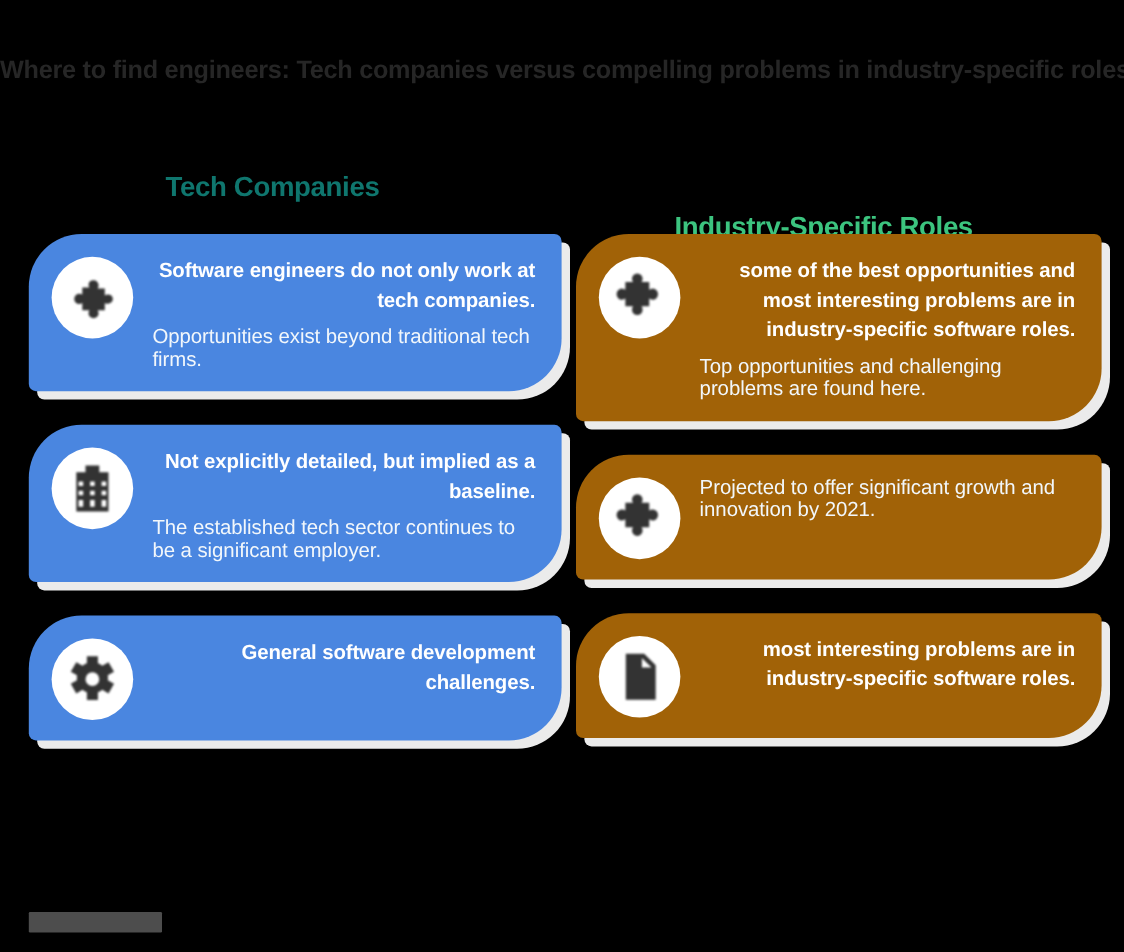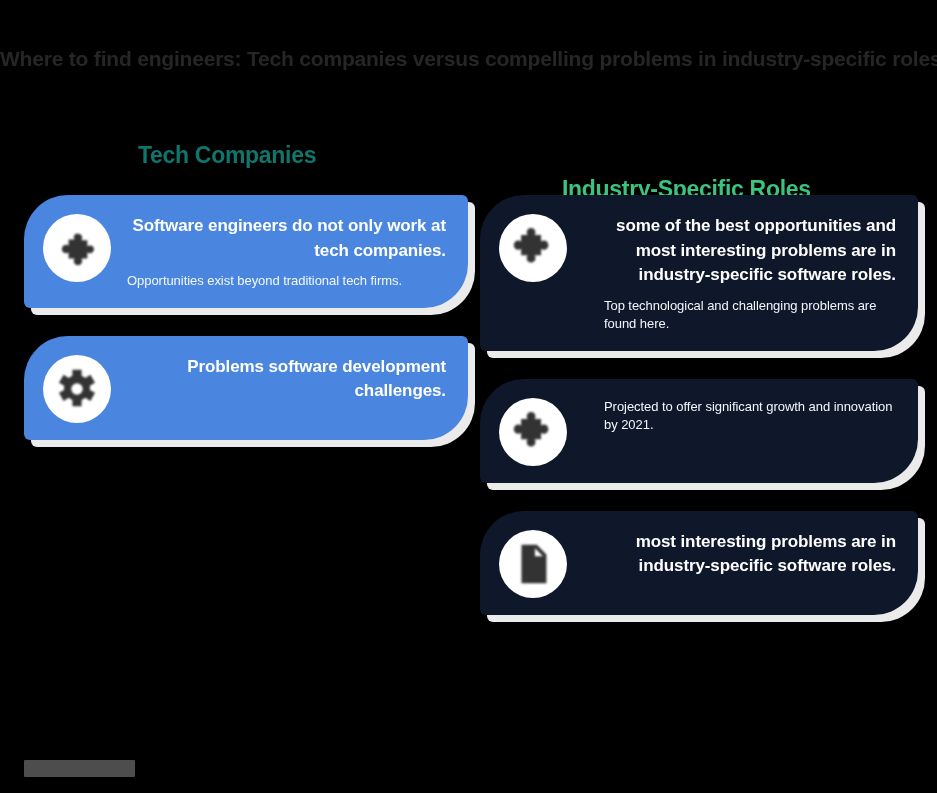--- a/index.html
+++ b/index.html
@@ -63,21 +63,21 @@
     position: relative;
     display: flex;
     align-items: flex-start;
     box-sizing: border-box;
     border-radius: 44px 6px 44px 6px;
     padding: 17px 22px 17px 19px;
     margin-bottom: 28px;
     box-shadow: 7px 7px 0 0 rgba(255,255,255,0.92);
   }
   .card.blue  { background: #4a86e0; }
-  .card.green { background: #0f172a; gap: 21px; }
+  .card.green { background: #a16207; }
 
   .card-icon {
     flex: 0 0 auto;
     width: 68px;
     height: 68px;
     border-radius: 50%;
     background: #ffffff;
     display: flex;
     align-items: center;
     justify-content: center;
@@ -101,21 +101,21 @@
     color: #ffffff;
     font-size: 17px;
     font-weight: bold;
     line-height: 24.5px;
     letter-spacing: -0.1px;
     margin: 0 0 9px 4px;
     text-align: right;
   }
   .card-desc {
     color: #f2f7fb;
-    font-size: 13px;
+    font-size: 17px;
     font-weight: normal;
     line-height: 18.5px;
     letter-spacing: -0.05px;
     margin: 0;
   }
 
   
   .watermark {
     position: absolute;
     left: 24px;
@@ -148,47 +148,58 @@
         <svg viewBox="0 0 24 24" aria-hidden="true">
           <path fill="#333333" d="M10 2a2.2 2.2 0 0 1 2.2 2.2c0 .5-.2.9-.4 1.3h3.1v3.1c.4-.2.8-.4 1.3-.4A2.2 2.2 0 0 1 18.4 10a2.2 2.2 0 0 1-2.2 2.2c-.5 0-.9-.2-1.3-.4V15h-3.1c.2.4.4.8.4 1.3A2.2 2.2 0 0 1 10 18.5 2.2 2.2 0 0 1 7.8 16.3c0-.5.2-.9.4-1.3H5.1v-3.1c-.4.2-.8.4-1.3.4A2.2 2.2 0 0 1 1.6 10 2.2 2.2 0 0 1 3.8 7.8c.5 0 .9.2 1.3.4V5.1h3.1c-.2-.4-.4-.8-.4-1.3A2.2 2.2 0 0 1 10 2z" transform="translate(2.5,2.5)"></path>
         </svg>
       </div>
       <div class="card-body">
         <p class="card-title">Software engineers do not only work at tech companies.</p>
         <p class="card-desc">Opportunities exist beyond traditional tech firms.</p>
       </div>
     </div>
 
-
     <div class="card blue">
       <div class="card-icon">
         <svg viewBox="0 0 24 24" aria-hidden="true">
+          <path fill="#333333" d="M9 2h6v3h4v17H5V5h4V2zm-1 7H6v2h2V9zm5 0h-2v2h2V9zm5 0h-2v2h2V9zM8 13H6v2h2v-2zm5 0h-2v2h2v-2zm5 0h-2v2h2v-2zM8 17H6v3h2v-3zm5 0h-2v3h2v-3zm5 0h-2v3h2v-3z"></path>
+        </svg>
+      </div>
+      <div class="card-body">
+        <p class="card-title">Not explicitly detailed, but implied as a baseline.</p>
+        <p class="card-desc">The established tech sector continues to be a significant employer.</p>
+      </div>
+    </div>
+
+    <div class="card blue">
+      <div class="card-icon">
+        <svg viewBox="0 0 24 24" aria-hidden="true">
           <path fill="#333333" d="M9.6 2h4.8v3.1a7 7 0 0 1 1.9 1.1l2.7-1.6 2.4 4.2-2.7 1.5a7 7 0 0 1 0 2.2l2.7 1.5-2.4 4.2-2.7-1.6a7 7 0 0 1-1.9 1.1V21H9.6v-3.3a7 7 0 0 1-1.9-1.1l-2.7 1.6-2.4-4.2 2.7-1.5a7 7 0 0 1 0-2.2L2.6 8.8l2.4-4.2 2.7 1.6a7 7 0 0 1 1.9-1.1V2zm2.4 7a3 3 0 1 0 0 6 3 3 0 0 0 0-6z"></path>
         </svg>
       </div>
       <div class="card-body">
-        <p class="card-title">Problems software development challenges.</p>
+        <p class="card-title">General software development challenges.</p>
       </div>
     </div>
 
   </div>
 
   <div class="col-header right">Industry-Specific Roles</div>
 
   <div class="column right">
 
     <div class="card green">
       <div class="card-icon">
         <svg viewBox="0 0 24 24" aria-hidden="true">
           <path fill="#333333" d="M11 1.5a2.3 2.3 0 0 1 2.3 2.3c0 .6-.2 1-.5 1.4h3.4v3.4c.4-.3.9-.5 1.4-.5A2.3 2.3 0 0 1 20 10.5a2.3 2.3 0 0 1-2.4 2.4c-.5 0-1-.2-1.4-.5v3.4h-3.4c.3.4.5.9.5 1.4A2.3 2.3 0 0 1 11 19.6a2.3 2.3 0 0 1-2.3-2.4c0-.5.2-1 .5-1.4H5.8v-3.4c-.4.3-.9.5-1.4.5A2.3 2.3 0 0 1 2 10.5a2.3 2.3 0 0 1 2.4-2.4c.5 0 1 .2 1.4.5V5.2h3.4c-.3-.4-.5-.8-.5-1.4A2.3 2.3 0 0 1 11 1.5z"></path>
         </svg>
       </div>
       <div class="card-body">
         <p class="card-title">some of the best opportunities and most interesting problems are in industry-specific software roles.</p>
-        <p class="card-desc">Top technological and challenging problems are found here.</p>
+        <p class="card-desc">Top opportunities and challenging problems are found here.</p>
       </div>
     </div>
 
     <div class="card green">
       <div class="card-icon">
         <svg viewBox="0 0 24 24" aria-hidden="true">
           <path fill="#333333" d="M11 1.5a2.3 2.3 0 0 1 2.3 2.3c0 .6-.2 1-.5 1.4h3.4v3.4c.4-.3.9-.5 1.4-.5A2.3 2.3 0 0 1 20 10.5a2.3 2.3 0 0 1-2.4 2.4c-.5 0-1-.2-1.4-.5v3.4h-3.4c.3.4.5.9.5 1.4A2.3 2.3 0 0 1 11 19.6a2.3 2.3 0 0 1-2.3-2.4c0-.5.2-1 .5-1.4H5.8v-3.4c-.4.3-.9.5-1.4.5A2.3 2.3 0 0 1 2 10.5a2.3 2.3 0 0 1 2.4-2.4c.5 0 1 .2 1.4.5V5.2h3.4c-.3-.4-.5-.8-.5-1.4A2.3 2.3 0 0 1 11 1.5z"></path>
         </svg>
       </div>
       <div class="card-body">

